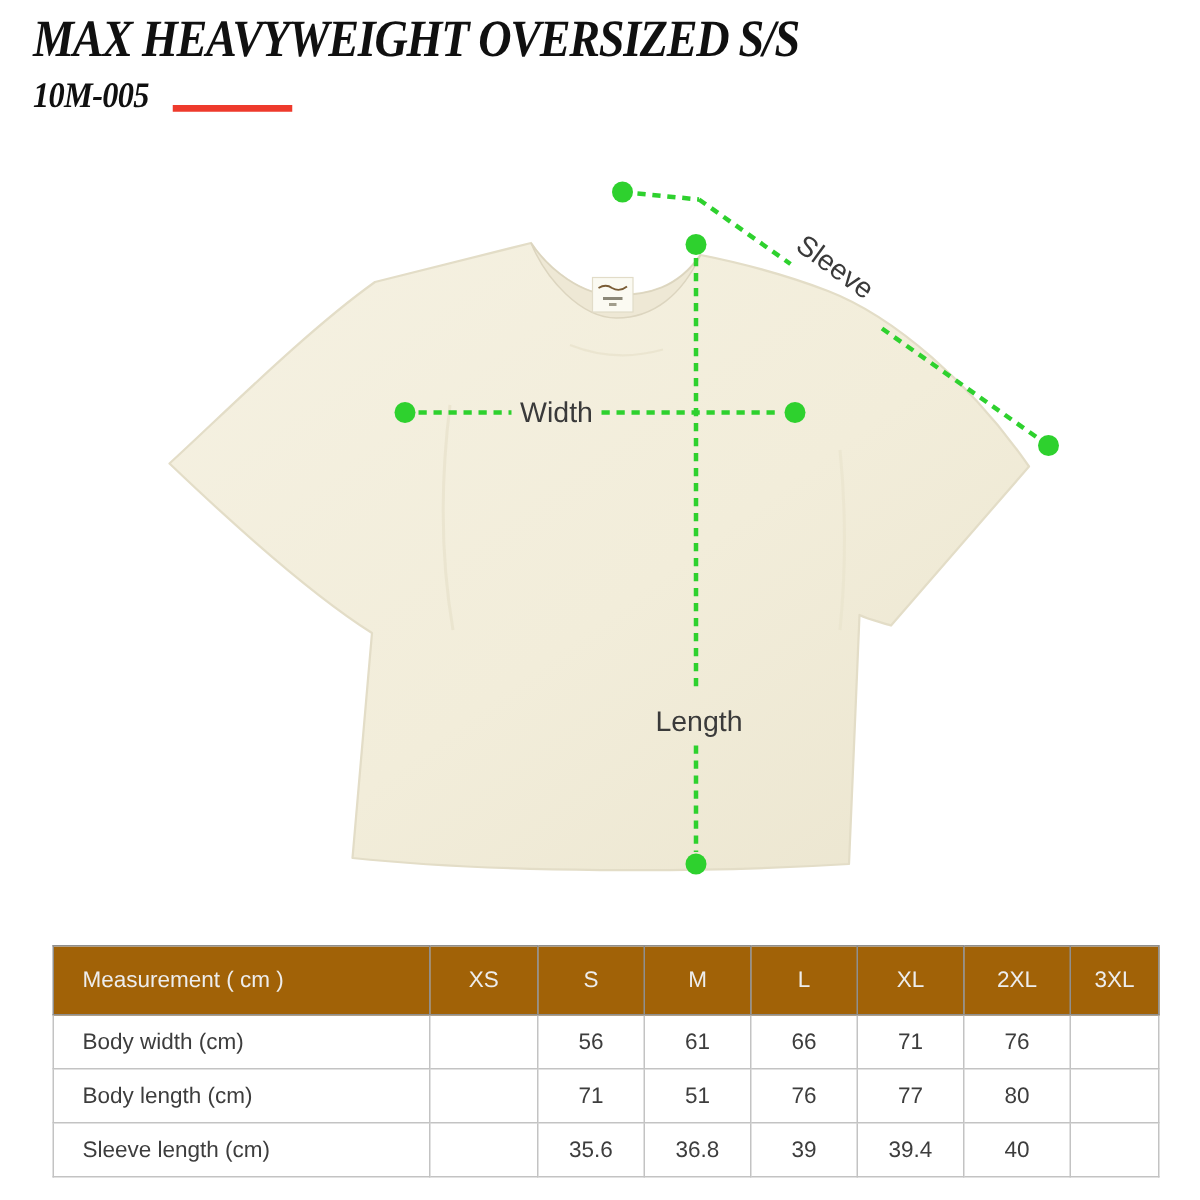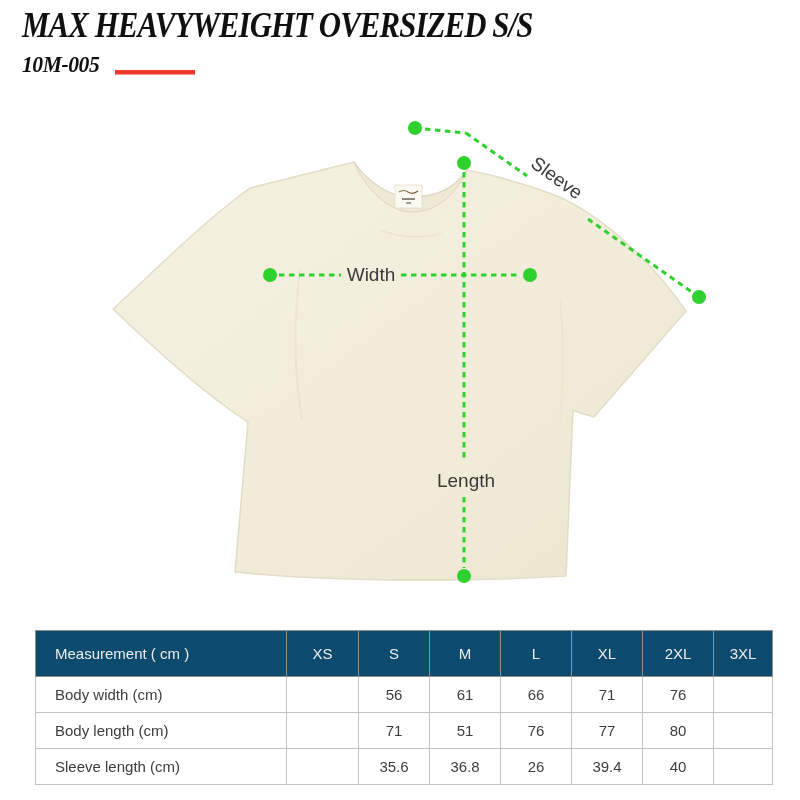--- a/index.html
+++ b/index.html
@@ -27,21 +27,21 @@
   .measure-label{
     font-family:"Liberation Sans", sans-serif;
     font-size:19px;fill:#3a3a3a;
   }
   
   .size-table-wrap{position:absolute;left:35px;top:630px;width:738px;}
   table.size{border-collapse:collapse;table-layout:fixed;width:738px;
     font-size:15px;color:#3d3d3d;}
   table.size th,table.size td{border:1px solid #c3c3c3;padding:0;font-weight:400;text-align:center;}
   table.size thead th{
-    background:#0c4a6e;color:#ededed;height:45px;border-color:#8f8f8f;
+    background:#a16207;color:#ededed;height:45px;border-color:#8f8f8f;
   }
   table.size tbody tr{height:36px;}
   table.size .label-col{text-align:left;padding-left:19px;}
   table.size .val{text-align:center;margin-top:48px;}
 </style>
 </head>
 <body>
 
 <div class="hdr">
   <h1 class="title">MAX HEAVYWEIGHT OVERSIZED S/S</h1>
@@ -160,20 +160,20 @@
         <td class="val">76</td>
         <td class="val">77</td>
         <td class="val">80</td>
         <td class="val"></td>
       </tr>
       <tr>
         <td class="label-col">Sleeve length (cm)</td>
         <td class="val"></td>
         <td class="val">35.6</td>
         <td class="val">36.8</td>
-        <td class="val">26</td>
+        <td class="val">39</td>
         <td class="val">39.4</td>
         <td class="val">40</td>
         <td class="val"></td>
       </tr>
     </tbody>
   </table>
 </div>
 
 </body></html>

